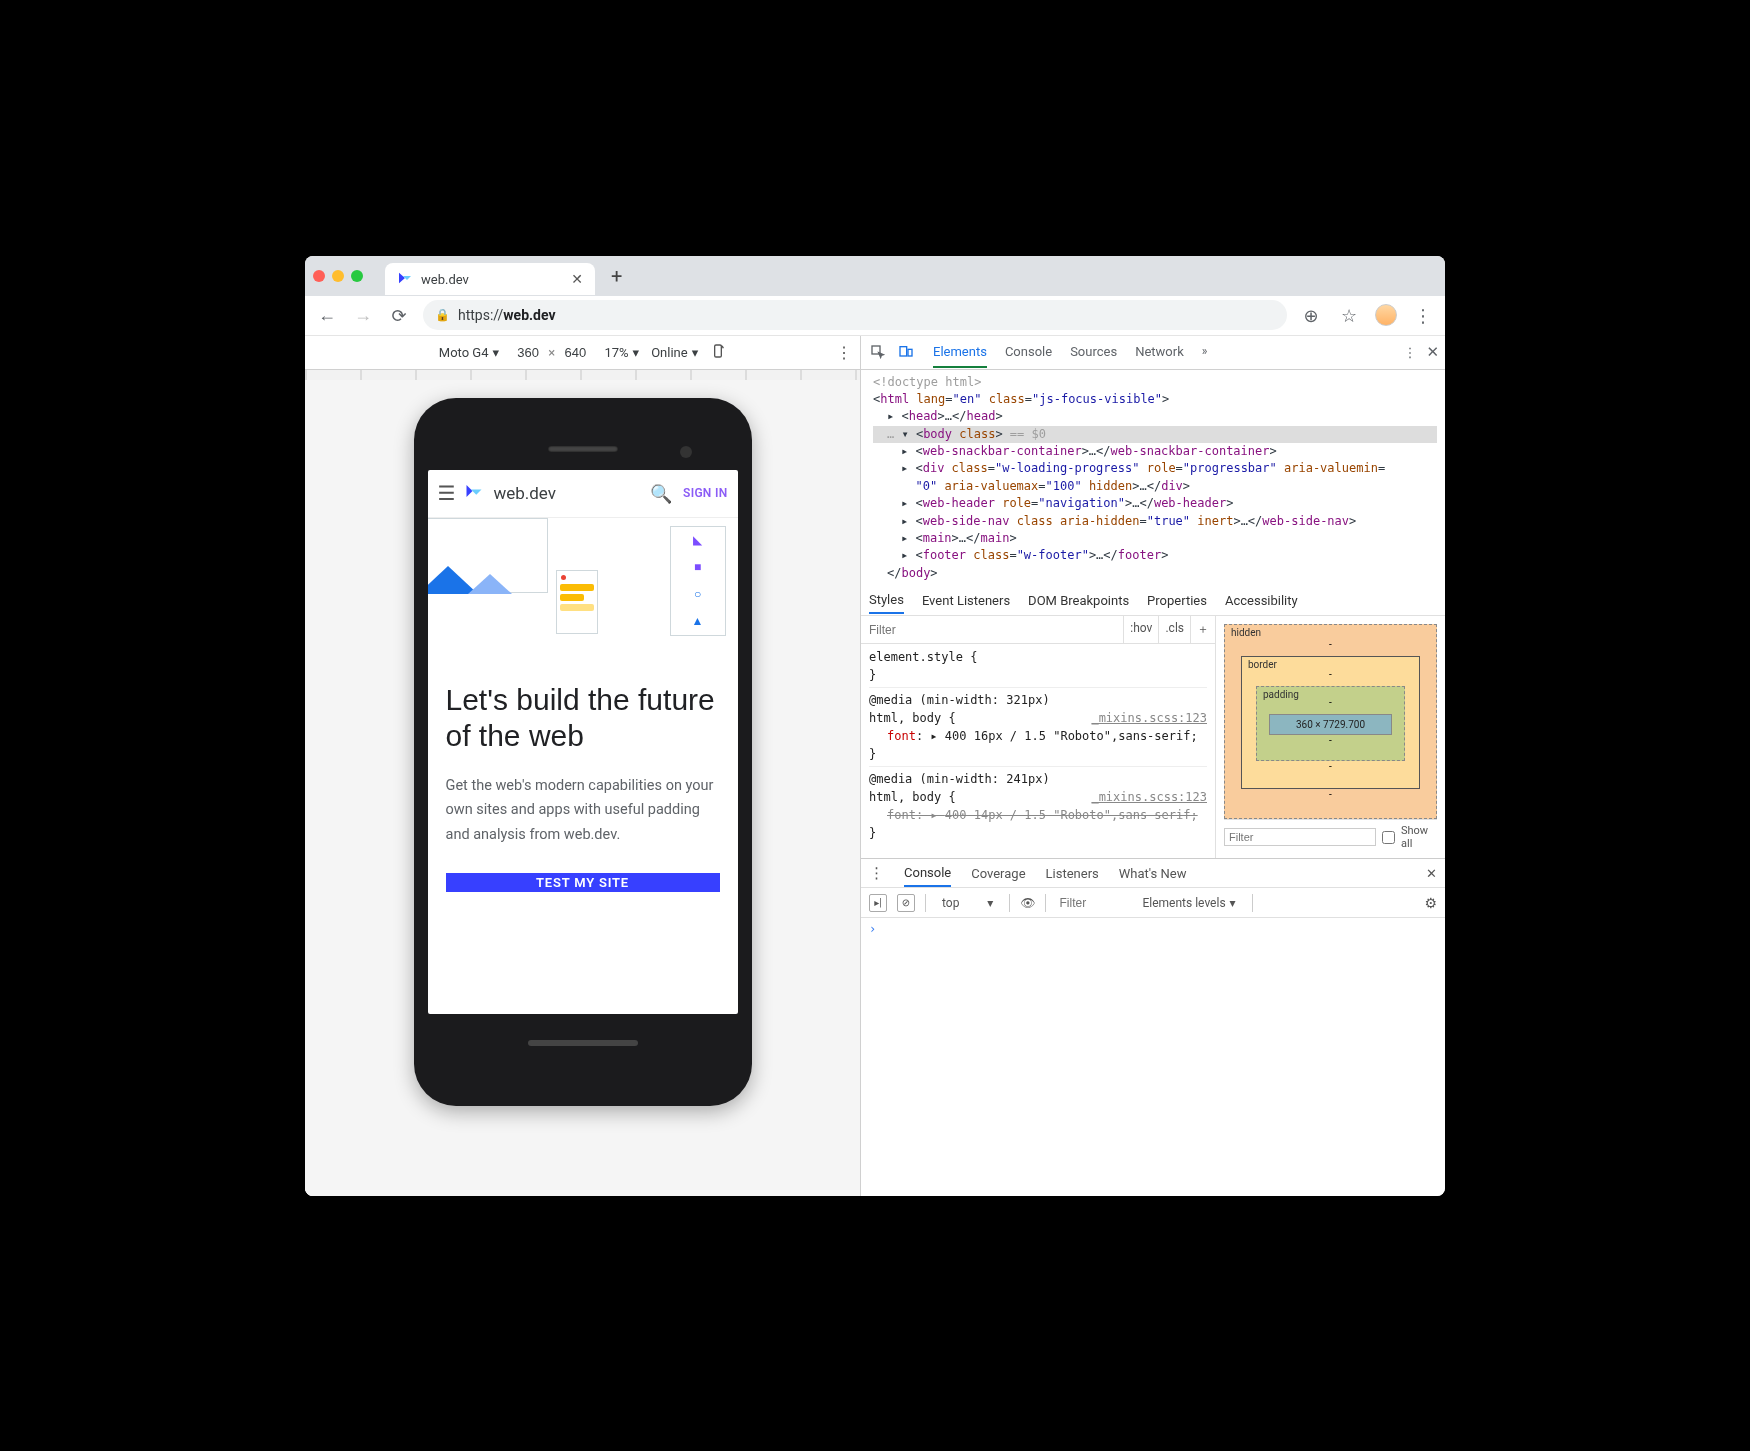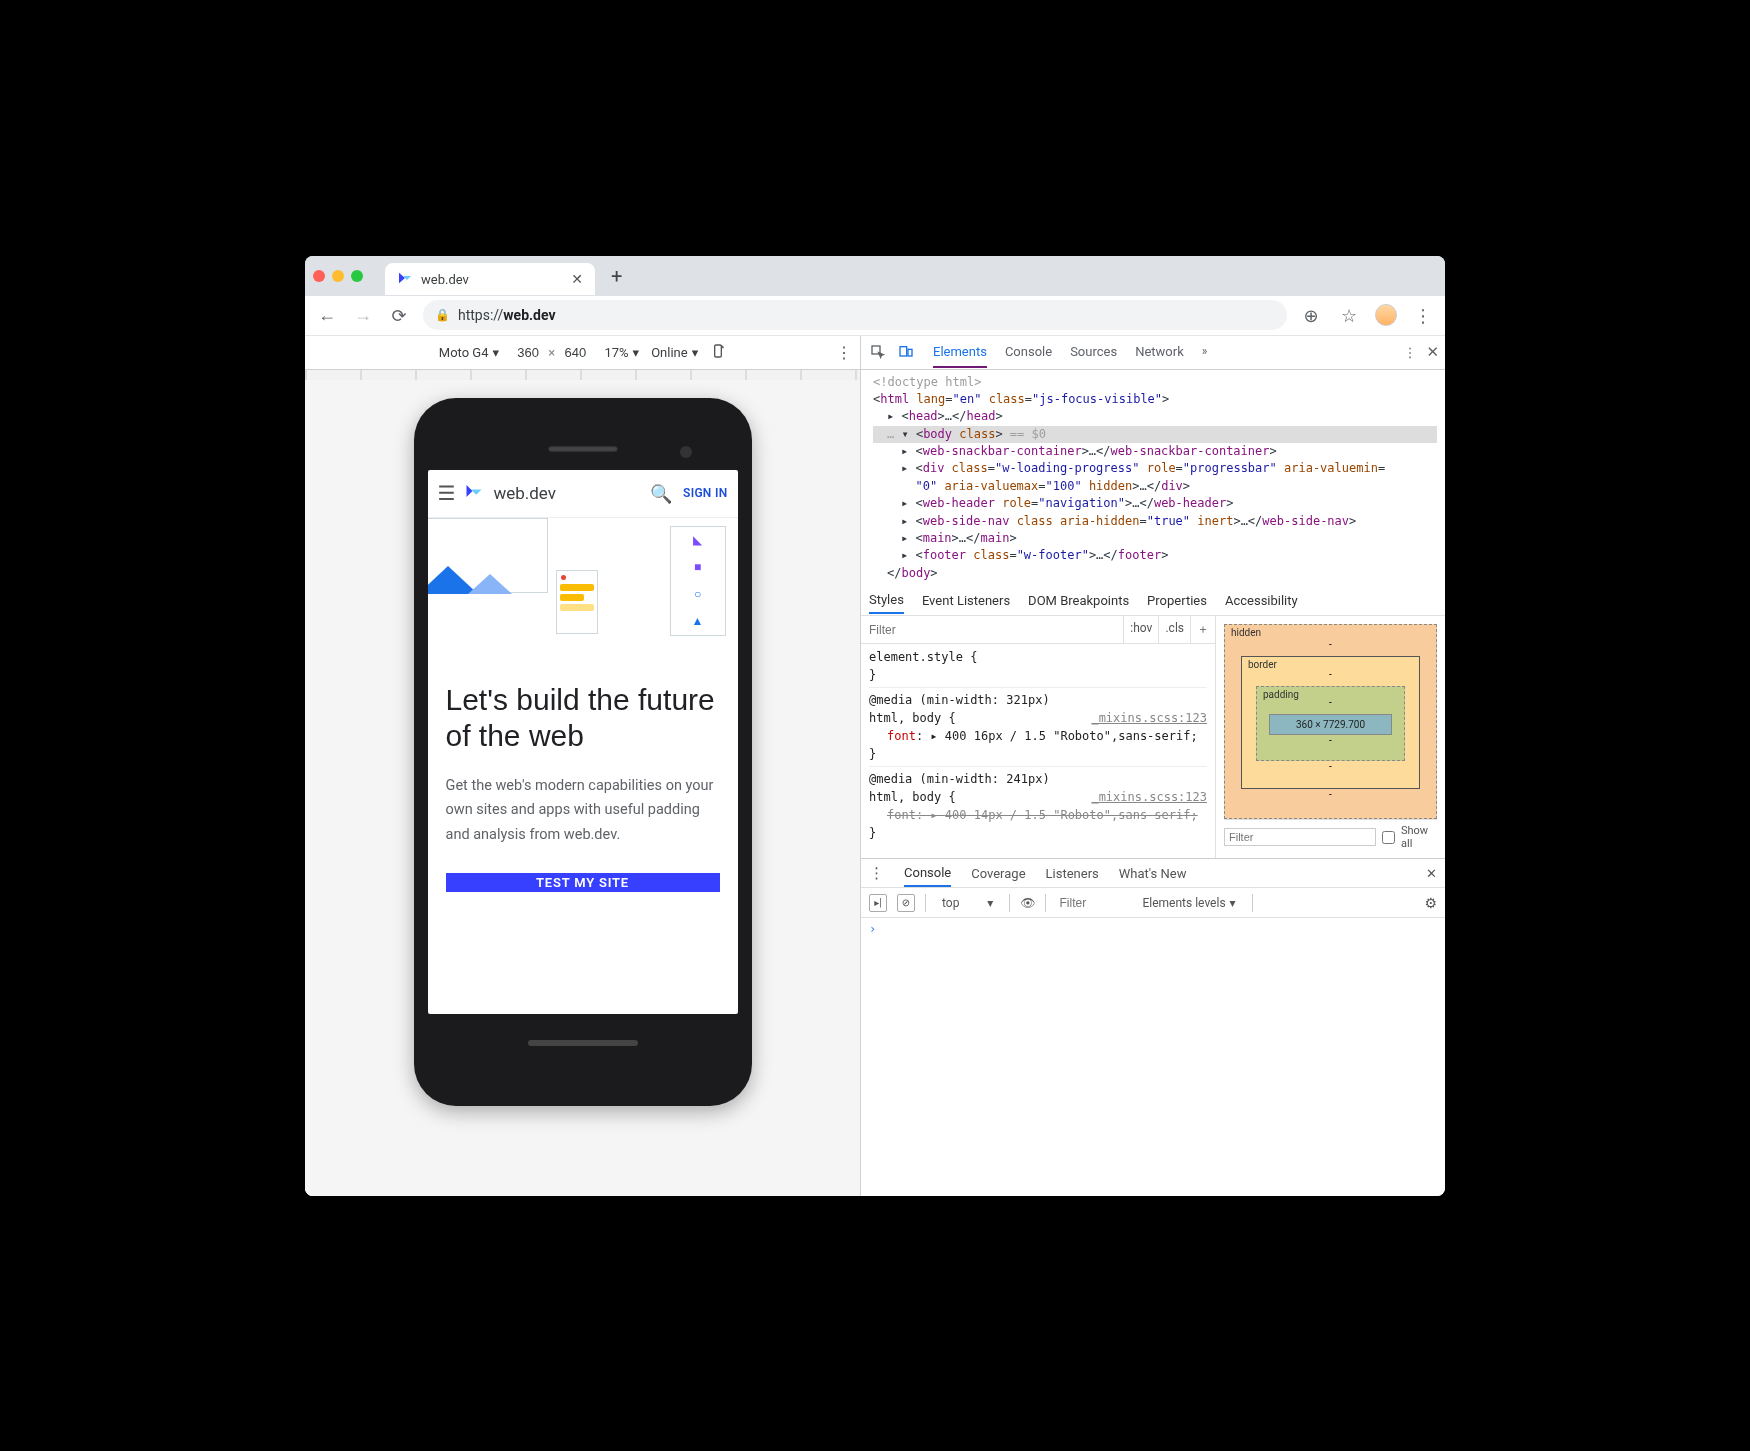--- a/index.html
+++ b/index.html
@@ -42,41 +42,41 @@
   .speaker{width:70px;height:6px;background:#444;border-radius:3px;margin:0 auto 8px;box-shadow:inset 0 0 2px #000}
   .cam{width:12px;height:12px;background:#333;border-radius:50%;position:absolute;top:48px;right:60px}
   .screen{background:#fff;width:310px;height:544px;border-radius:2px;overflow:hidden;margin:18px auto 0;position:relative}
   .homebar{width:110px;height:6px;background:#444;border-radius:3px;margin:26px auto 0}
   
   .wdhead{height:48px;display:flex;align-items:center;padding:0 10px;gap:10px;border-bottom:1px solid #eee}
   .wdhead .menu{font-size:20px;color:#555}
   .wdhead .logo svg{width:18px;height:18px}
   .wdhead .brand{font-size:17px;color:#3c4043}
   .wdhead .search{margin-left:auto;font-size:18px;color:#555}
-  .wdhead .signin{font-size:12px;font-weight:600;color:#1d4ed8;letter-spacing:.3px}
+  .wdhead .signin{font-size:12px;font-weight:600;color:#8b5cf6;letter-spacing:.3px}
   .illus{height:140px;background:#fff;position:relative;overflow:hidden}
   .illus .big{position:absolute;left:-30px;top:0;width:150px;height:75px;border:1.5px solid #cfd8dc}
   .illus .tri1{position:absolute;left:-10px;top:48px;width:0;height:0;border-left:30px solid transparent;border-right:30px solid transparent;border-bottom:28px solid #1a73e8}
   .illus .tri2{position:absolute;left:40px;top:56px;width:0;height:0;border-left:22px solid transparent;border-right:22px solid transparent;border-bottom:20px solid #8ab4f8}
   .illus .card{position:absolute;right:12px;top:8px;width:56px;height:110px;border:1px solid #cfd8dc;background:#fff;display:flex;flex-direction:column;align-items:center;justify-content:space-around}
   .illus .card span{font-size:12px;color:#5f6368}
   .illus .mini{position:absolute;left:128px;top:52px;width:42px;height:64px;border:1px solid #cfd8dc;background:#fff}
   .illus .mini .dot{width:5px;height:5px;background:#ea4335;border-radius:50%;margin:4px}
   .illus .mini .bar{height:7px;background:#fbbc04;margin:3px;border-radius:2px}
   .hero{padding:24px 18px}
   .hero h1{font-family:"Google Sans",Arial,sans-serif;font-size:30px;font-weight:400;color:#202124;line-height:1.2;margin-bottom:20px}
   .hero p{font-size:14.5px;color:#5f6368;line-height:1.7;margin-bottom:26px}
   .cta{display:block;background:#3740ff;color:#fff;text-align:center;padding:2px;font-size:13px;font-weight:600;letter-spacing:.8px;cursor:pointer}
   
   .dt-top{height:34px;border-bottom:1px solid #d0d0d0;display:flex;align-items:center;padding:0 6px;gap:6px;font-size:13px;color:#5f6368}
   .dt-top .ico{width:22px;height:22px;display:flex;align-items:center;justify-content:center;cursor:pointer}
   .dt-top .ico.on{color:#1a73e8}
   .dt-tabs{display:flex;gap:18px;margin-left:10px}
   .dt-tabs span{padding:7px 0;cursor:pointer}
-  .dt-tabs span.act{color:#1a73e8;border-bottom:2px solid #701a75}
+  .dt-tabs span.act{color:#1a73e8;border-bottom:2px solid #15803d}
   .dt-top .rtc{margin-left:auto;display:flex;gap:10px;align-items:center}
   .dt-top .chev{font-size:12px}
   .dt-top .closeX{font-size:15px}
   
   .dom{font-family:Menlo,Consolas,monospace;font-size:12px;padding:4px 8px 4px 12px;color:#303942;line-height:1.45;background:#fff;overflow:hidden}
   .dom .gray{color:#9e9e9e}
   .dom .tag{color:#881280}
   .dom .attr{color:#994500}
   .dom .val{color:#1a1aa6}
   .dom .sel-row{background:#ddd}

